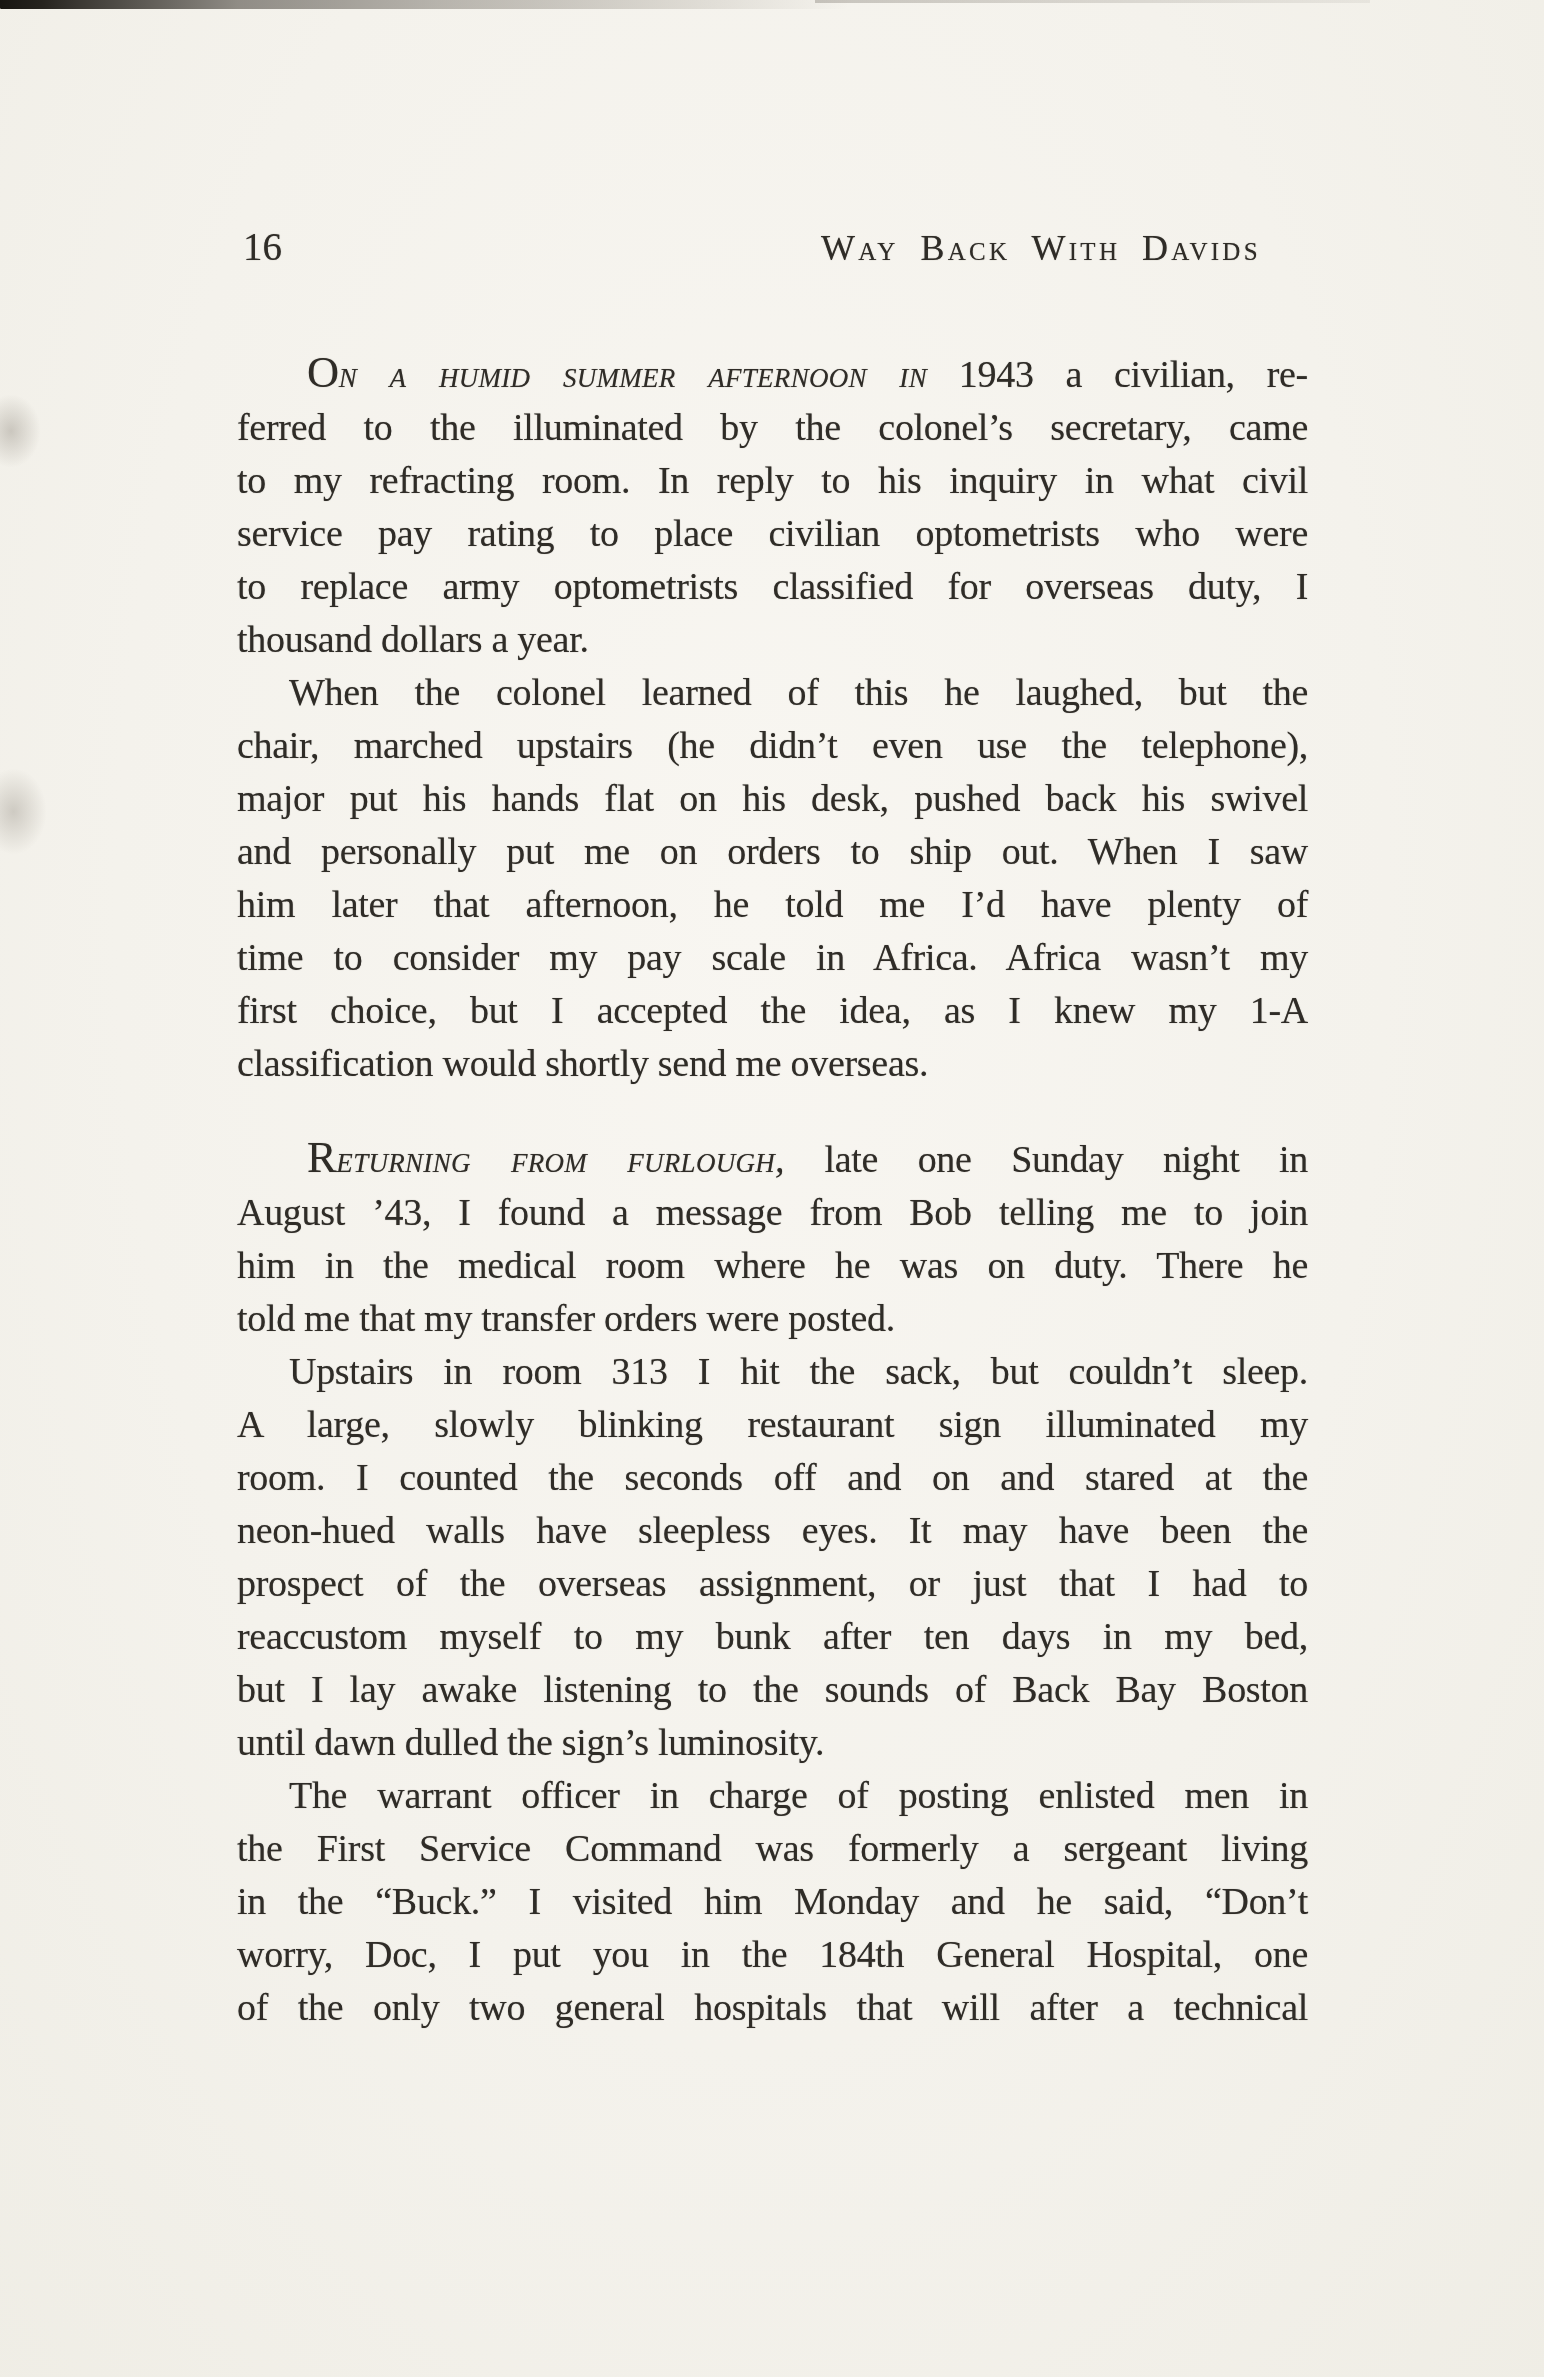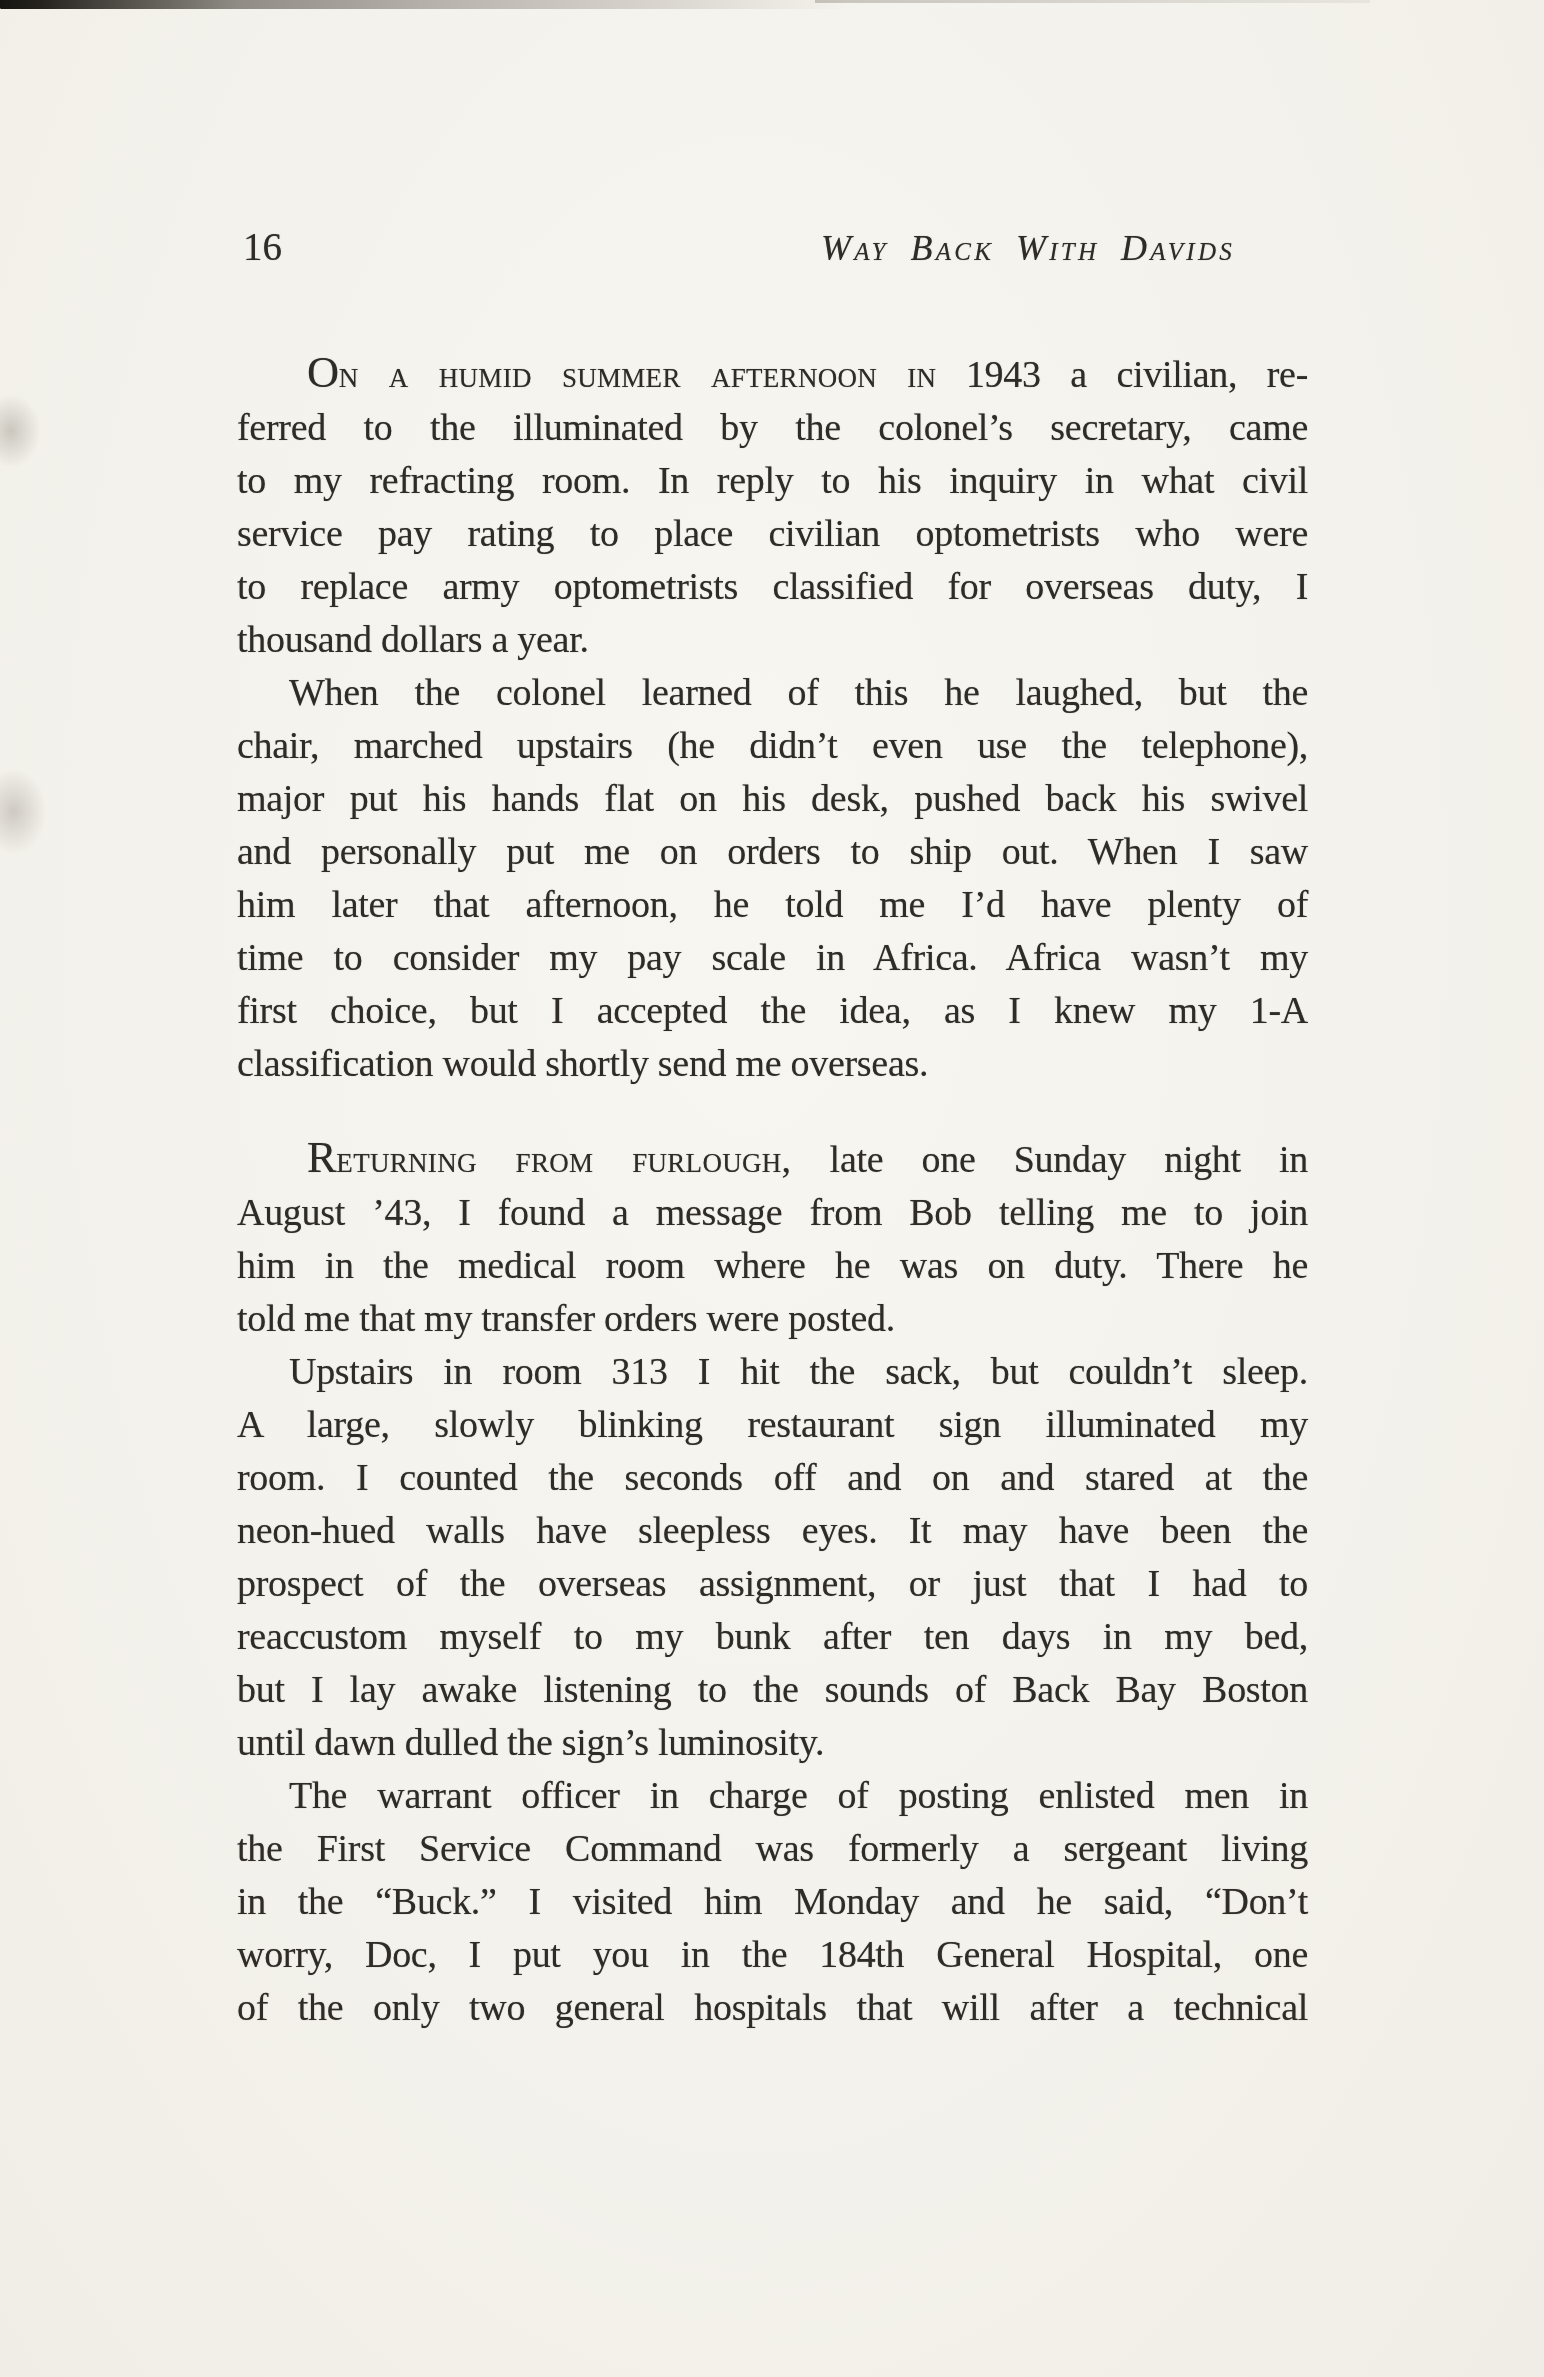--- a/index.html
+++ b/index.html
@@ -40,35 +40,34 @@
     position: absolute; left: 243px; top: 227px;
     font-size: 39px; line-height: 1;
     text-shadow: 0 0 0.9px rgba(47,44,39,0.55);
   }
   .running-head {
     position: absolute; left: 821px; top: 230px;
     font-size: 36px; line-height: 1;
     font-variant: small-caps;
     letter-spacing: 3.3px; word-spacing: 9.4px;
     text-shadow: 0 0 0.9px rgba(47,44,39,0.55);
-    font-style: italic;
   }
   
   .body-text {
     position: absolute; left: 237px; top: 346px; width: 1071px;
     font-size: 38px; line-height: 53px; letter-spacing: -0.3px;
     text-shadow: 0 0 0.9px rgba(47,44,39,0.5);
   }
   .line { text-align: justify; text-align-last: justify; }
   .line.endpara { text-align-last: left; }
   .line.indent { text-indent: 52px; }
   .line.indent-lg { text-indent: 70px; }
   .para.section-gap { margin-top: 41px; }
   .init { font-size: 1.17em; }
-  .sc { font-variant: small-caps; letter-spacing: 0.3px; }
+  .sc { font-variant: small-caps; letter-spacing: 0.3px; font-style: italic; }
 </style>
 </head>
 <body>
 
 <div class="page">
   <div class="scan-top"></div>
   <div class="scan-top-line"></div>
   <div class="smudge smudge-1"></div>
   <div class="smudge smudge-2"></div>
 

